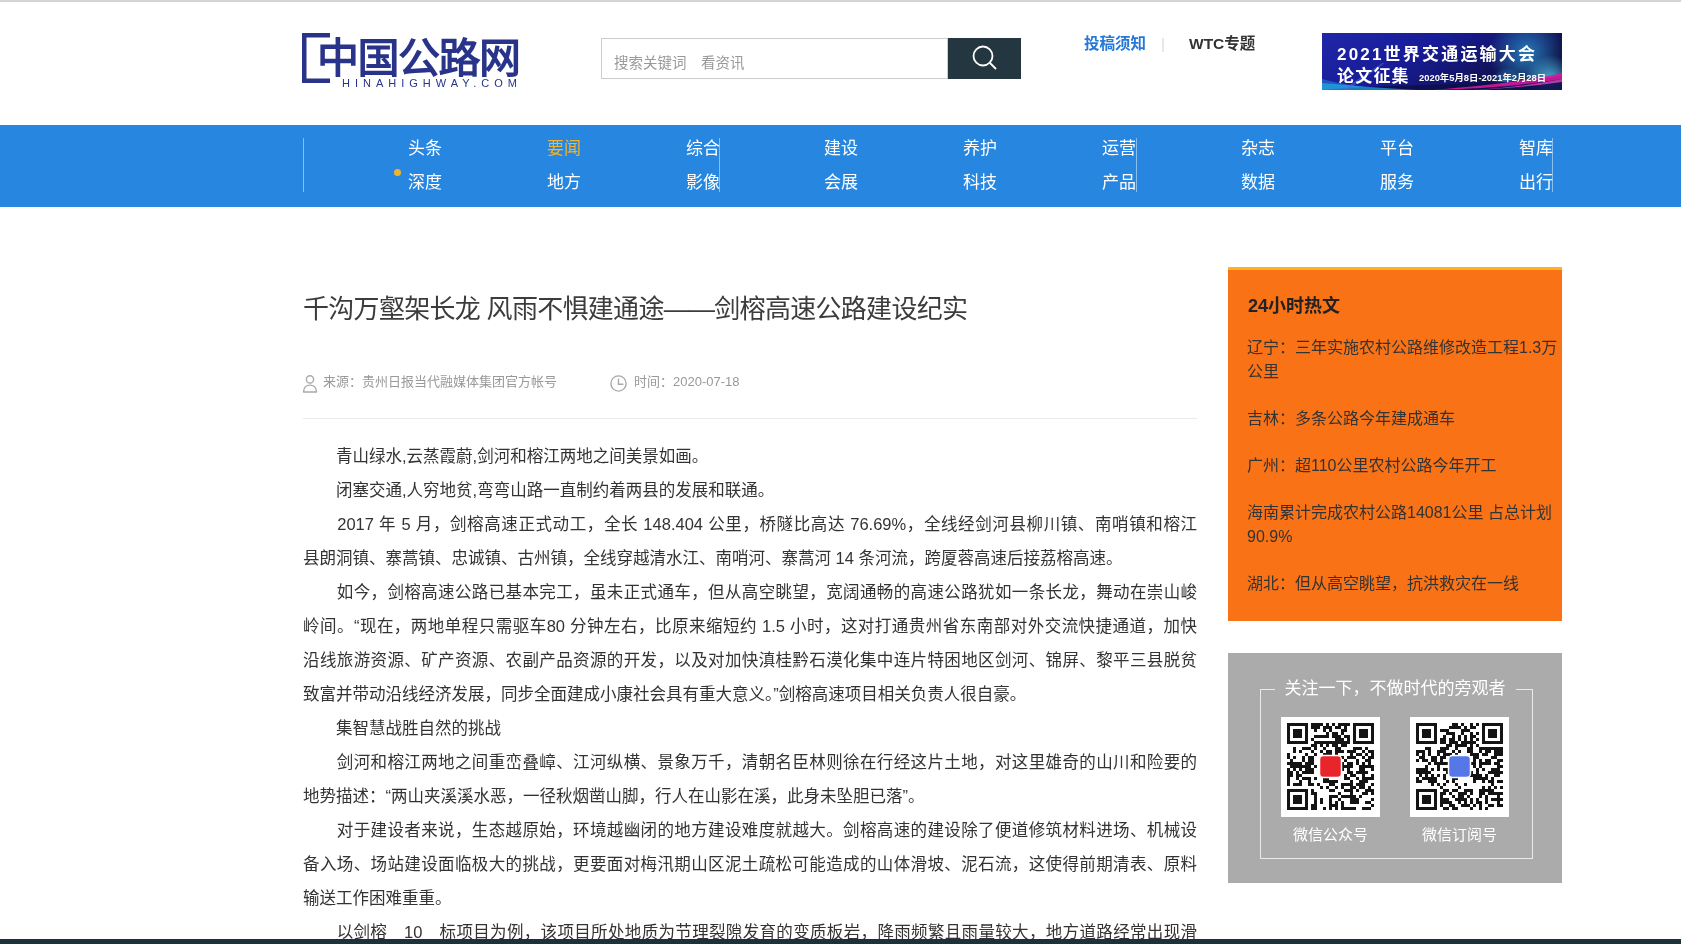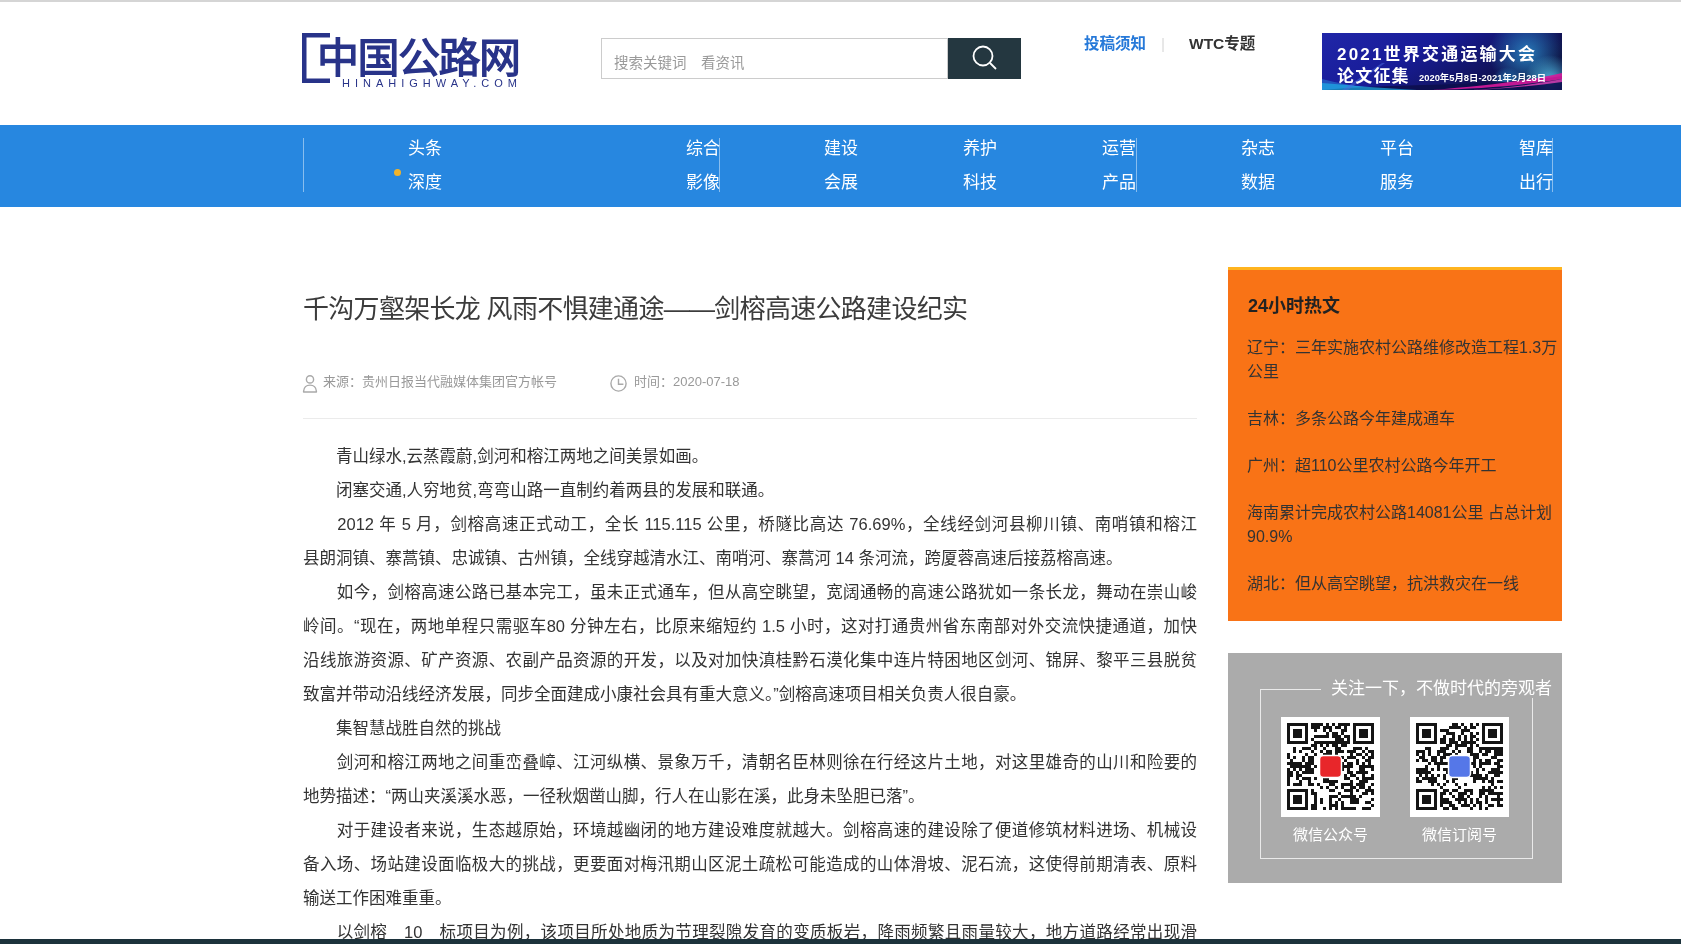--- a/index.html
+++ b/index.html
@@ -33,21 +33,21 @@
 #body{position:absolute;left:303px;top:439px;width:894px;font-size:16.5px;line-height:34px;color:#333}
 #body .l{text-align:justify;text-align-last:justify}
 #body .e{text-align:justify}
 
 #hot{position:absolute;left:1228px;top:267px;width:334px;height:354px;background:#f97316;border-top:3px solid #ffb41f}
 #hot h3{position:absolute;left:20px;top:21px;font-size:18px;color:#222}
 #hot ul{position:absolute;left:19px;top:66px;width:313px;list-style:none}
 #hot li{font-size:16px;line-height:24px;color:#333;margin-bottom:23px}
 #qrbox{position:absolute;left:1228px;top:653px;width:334px;height:230px;background:#ababab}
 #qrframe{position:absolute;left:32px;top:36px;width:273px;height:170px;border:1px solid rgba(255,255,255,.75)}
-#qrtitle{position:absolute;left:0;top:21px;width:334px;text-align:right;font-size:17px;color:#fff}
+#qrtitle{position:absolute;left:0;top:21px;width:334px;text-align:center;font-size:17px;color:#fff}
 #qrtitle span{background:#ababab;padding:0 10px}
 .qrw{position:absolute;top:64px;width:99px;height:100px;background:#fff}
 #qr1{left:53px}
 #qr2{left:182px}
 .qlabel{position:absolute;top:170px;width:99px;text-align:center;color:#fff;font-size:15px}
 
 #footbar{position:absolute;left:0;top:939px;width:1681px;height:5px;background:#1c323b}
 </style>
 </head>
 <body>
@@ -109,20 +109,24 @@
 
 <div id="nav">
   <div class="vsep" style="left:303px"></div>
   <div class="vsep" style="left:719px"></div>
   <div class="vsep" style="left:1136px"></div>
   <div class="vsep" style="left:1552px"></div>
   <div class="ncol" style="left:303px">
       <div class="r1">头条</div>
       <div>深度</div>
     </div>
+  <div class="ncol" style="left:442px">
+      <div class="r1 gold">要闻</div>
+      <div>地方</div>
+    </div>
   <div class="ncol" style="left:581px">
       <div class="r1">综合</div>
       <div>影像</div>
     </div>
   <div class="ncol" style="left:719px">
       <div class="r1">建设</div>
       <div>会展</div>
     </div>
   <div class="ncol" style="left:858px">
       <div class="r1">养护</div>
@@ -159,21 +163,21 @@
       <circle cx="8.5" cy="8.5" r="7.6" fill="none" stroke="#a9a9a9" stroke-width="1.4"></circle>
       <path d="M 8.5 3.8 L 8.5 9.3 L 13.4 9.3" fill="none" stroke="#a9a9a9" stroke-width="1.4"></path>
     </svg>
   <span style="position:absolute;left:331px">时间：2020-07-18</span>
 </div>
 <div id="mdivider"></div>
 
 <div id="body">
   <div class="e">　　青山绿水,云蒸霞蔚,剑河和榕江两地之间美景如画。</div>
   <div class="e">　　闭塞交通,人穷地贫,弯弯山路一直制约着两县的发展和联通。</div>
-  <div class="l">　　2012 年 5 月，剑榕高速正式动工，全长 115.115 公里，桥隧比高达 76.69%，全线经剑河县柳川镇、南哨镇和榕江</div>
+  <div class="l">　　2017 年 5 月，剑榕高速正式动工，全长 148.404 公里，桥隧比高达 76.69%，全线经剑河县柳川镇、南哨镇和榕江</div>
   <div class="e">县朗洞镇、寨蒿镇、忠诚镇、古州镇，全线穿越清水江、南哨河、寨蒿河 14 条河流，跨厦蓉高速后接荔榕高速。</div>
   <div class="l">　　如今，剑榕高速公路已基本完工，虽未正式通车，但从高空眺望，宽阔通畅的高速公路犹如一条长龙，舞动在崇山峻</div>
   <div class="l">岭间。“现在，两地单程只需驱车80 分钟左右，比原来缩短约 1.5 小时，这对打通贵州省东南部对外交流快捷通道，加快</div>
   <div class="l">沿线旅游资源、矿产资源、农副产品资源的开发，以及对加快滇桂黔石漠化集中连片特困地区剑河、锦屏、黎平三县脱贫</div>
   <div class="e">致富并带动沿线经济发展，同步全面建成小康社会具有重大意义。”剑榕高速项目相关负责人很自豪。</div>
   <div class="e">　　集智慧战胜自然的挑战</div>
   <div class="l">　　剑河和榕江两地之间重峦叠嶂、江河纵横、景象万千，清朝名臣林则徐在行经这片土地，对这里雄奇的山川和险要的</div>
   <div class="e">地势描述：“两山夹溪溪水恶，一径秋烟凿山脚，行人在山影在溪，此身未坠胆已落”。</div>
   <div class="l">　　对于建设者来说，生态越原始，环境越幽闭的地方建设难度就越大。剑榕高速的建设除了便道修筑材料进场、机械设</div>
   <div class="l">备入场、场站建设面临极大的挑战，更要面对梅汛期山区泥土疏松可能造成的山体滑坡、泥石流，这使得前期清表、原料</div>

